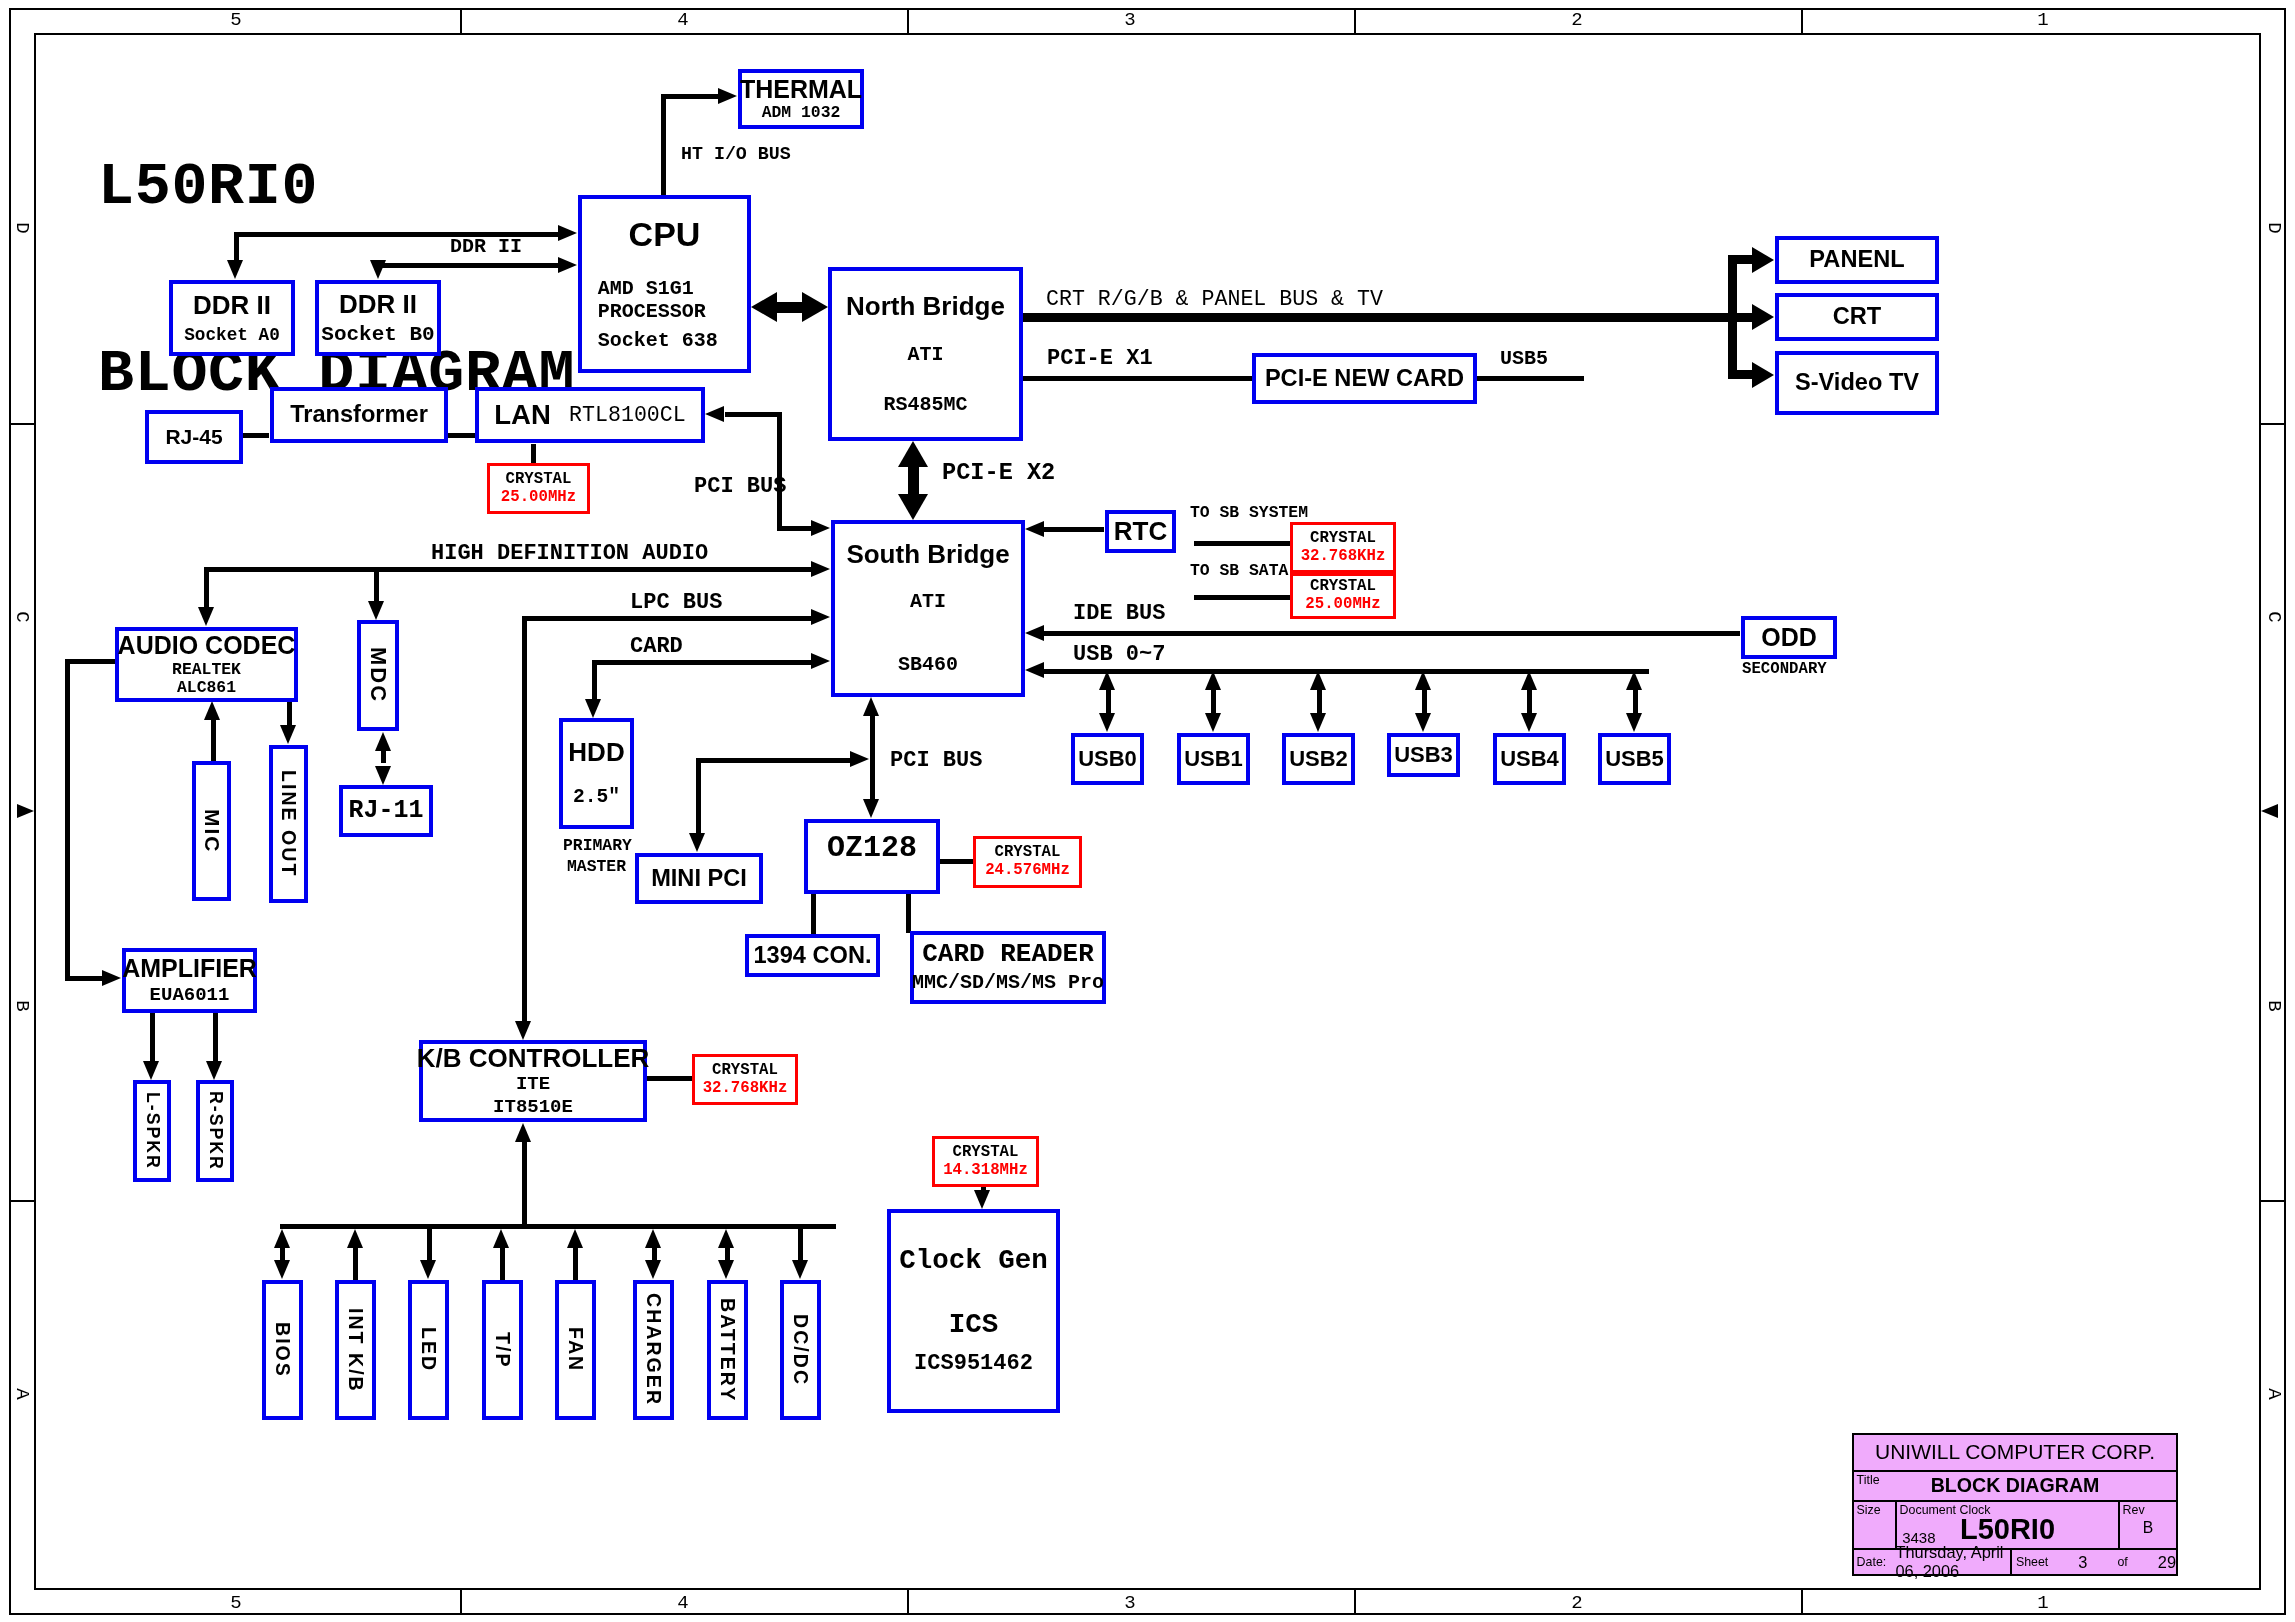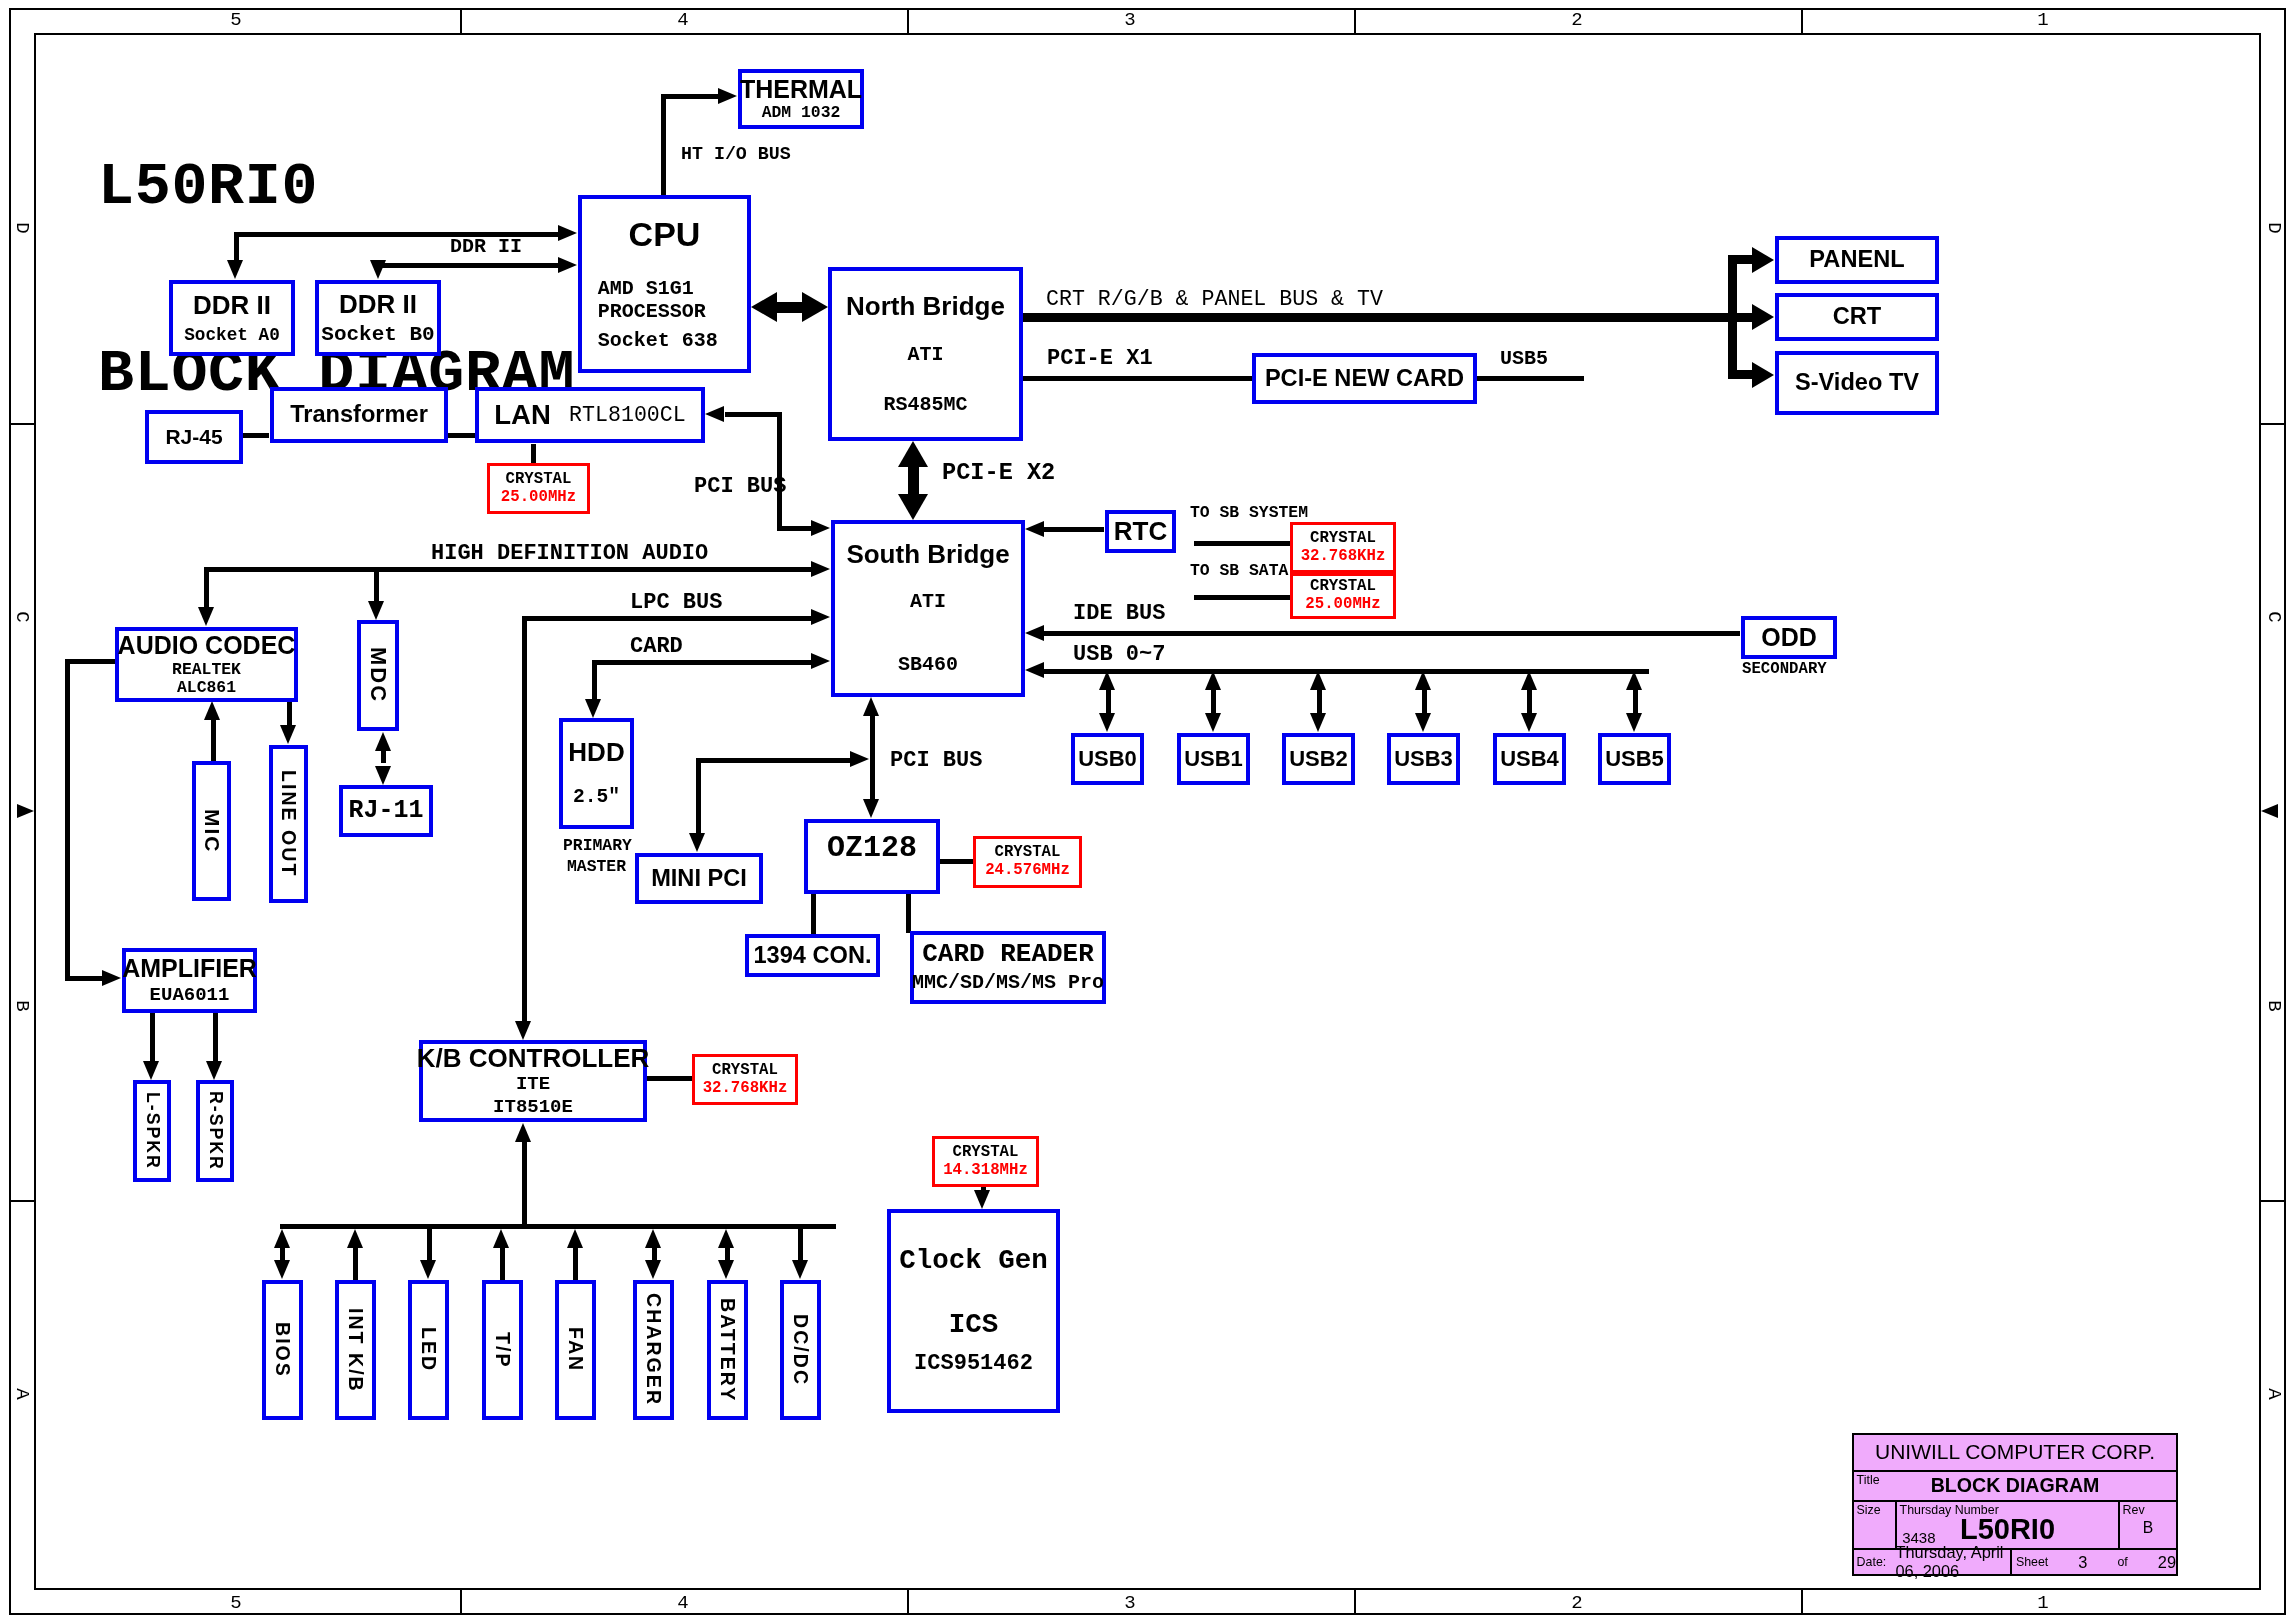--- a/index.html
+++ b/index.html
@@ -301,21 +301,21 @@
       </div>
       <div class="blk" style="left: 1071px; top: 733px; width: 73px; height: 52px;">
         <div class="ts" style="font-size: 22px;">USB0</div>
       </div>
       <div class="blk" style="left: 1177px; top: 733px; width: 73px; height: 52px;">
         <div class="ts" style="font-size: 22px;">USB1</div>
       </div>
       <div class="blk" style="left: 1282px; top: 733px; width: 73px; height: 52px;">
         <div class="ts" style="font-size: 22px;">USB2</div>
       </div>
-      <div class="blk" style="left: 1387px; top: 733px; width: 73px; height: 52px;">
+      <div class="blk" style="left: 1387px; top: 733px; width: 73px; height: 44px;">
         <div class="ts" style="font-size: 22px;">USB3</div>
       </div>
       <div class="blk" style="left: 1493px; top: 733px; width: 73px; height: 52px;">
         <div class="ts" style="font-size: 22px;">USB4</div>
       </div>
       <div class="blk" style="left: 1598px; top: 733px; width: 73px; height: 52px;">
         <div class="ts" style="font-size: 22px;">USB5</div>
       </div>
       <div class="blk" style="left: 115px; top: 627px; width: 183px; height: 75px;">
         <div class="ts" style="font-size: 25px;">AUDIO CODEC</div>
@@ -413,21 +413,21 @@
     <div class="tb-r1">UNIWILL COMPUTER CORP.</div>
     <div class="tb-r2">
       <span class="sm corner">Title</span>
       <span class="big">BLOCK DIAGRAM</span>
     </div>
     <div class="tb-r3">
       <div class="c-size">
         <span class="sm corner">Size</span>
       </div>
       <div class="c-doc">
-        <span class="sm corner">Thursday Number</span>
+        <span class="sm corner">Document Clock</span>
         <span class="docname">L50RI0</span>
         <span class="docnum">3438</span>
       </div>
       <div class="c-rev">
         <span class="sm corner">Rev</span>
         <span class="rev">B</span>
       </div>
     </div>
     <div class="tb-r4">
       <div class="c-date">

